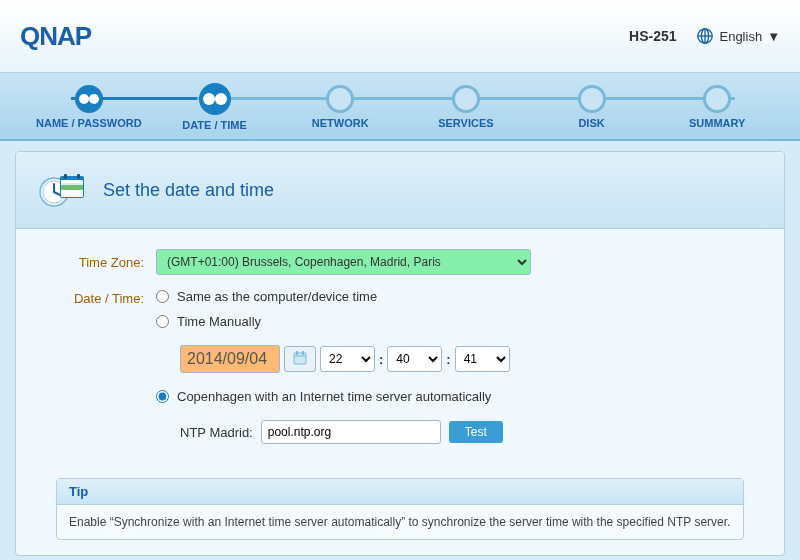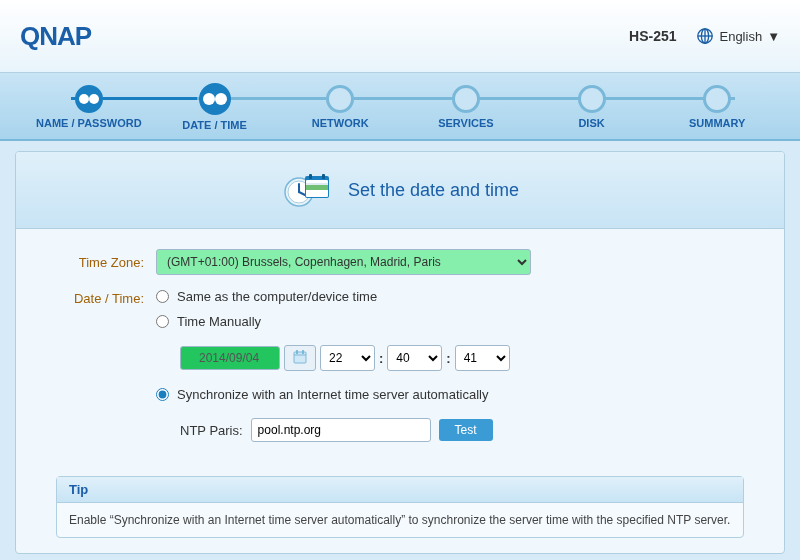--- a/index.html
+++ b/index.html
@@ -143,21 +143,20 @@
       border-radius: 4px;
       overflow: hidden;
     }
     .section-header {
       background: linear-gradient(180deg, #e0f0fa 0%, #c8e4f5 100%);
       border-bottom: 1px solid #b0cfe0;
       padding: 12px 20px;
       display: flex;
       align-items: center;
       gap: 15px;
-      justify-content: center;
     }
     .calendar-icon-wrapper {
       width: 52px;
       height: 52px;
     }
     .section-title {
       font-size: 18px;
       color: #1a5fa8;
       font-weight: normal;
     }
@@ -202,26 +201,26 @@
     .datetime-inputs {
       display: flex;
       align-items: center;
       gap: 4px;
       margin-left: 24px;
       margin-top: 6px;
       margin-bottom: 6px;
     }
     .date-input {
       width: 100px;
-      padding: 4px 18px;
+      padding: 4px 6px;
       border: 1px solid #a0b8cc;
       border-radius: 3px;
-      font-size: 12px;
+      font-size: 16px;
       color: #555;
-      background: #22c55e;
+      background: #fdba74;
     }
     .cal-btn {
       padding: 4px 8px;
       border: 1px solid #a0b8cc;
       background: #e8f0f8;
       border-radius: 3px;
       cursor: pointer;
       font-size: 11px;
     }
     .time-select {
@@ -444,25 +443,25 @@
             <option>40</option>
           </select>
           <span class="colon">:</span>
           <select class="time-select">
             <option>41</option>
           </select>
         </div>
 
         <div class="radio-row">
           <input type="radio" name="datetime_mode" id="radio_ntp" checked="" style="">
-          <label for="radio_ntp">Synchronize with an Internet time server automatically</label>
+          <label for="radio_ntp">Copenhagen with an Internet time server automatically</label>
         </div>
 
         <div class="ntp-row">
-          <span class="ntp-label">NTP Paris:</span>
+          <span class="ntp-label">NTP Madrid:</span>
           <input type="text" class="ntp-input" value="pool.ntp.org" style="">
           <button class="test-btn">Test</button>
         </div>
       </div>
     </div>
   </div>
 
   <div class="tip-box">
     <div class="tip-header">Tip</div>
     <div class="tip-content">Enable “Synchronize with an Internet time server automatically” to synchronize the server time with the specified NTP server.</div>

